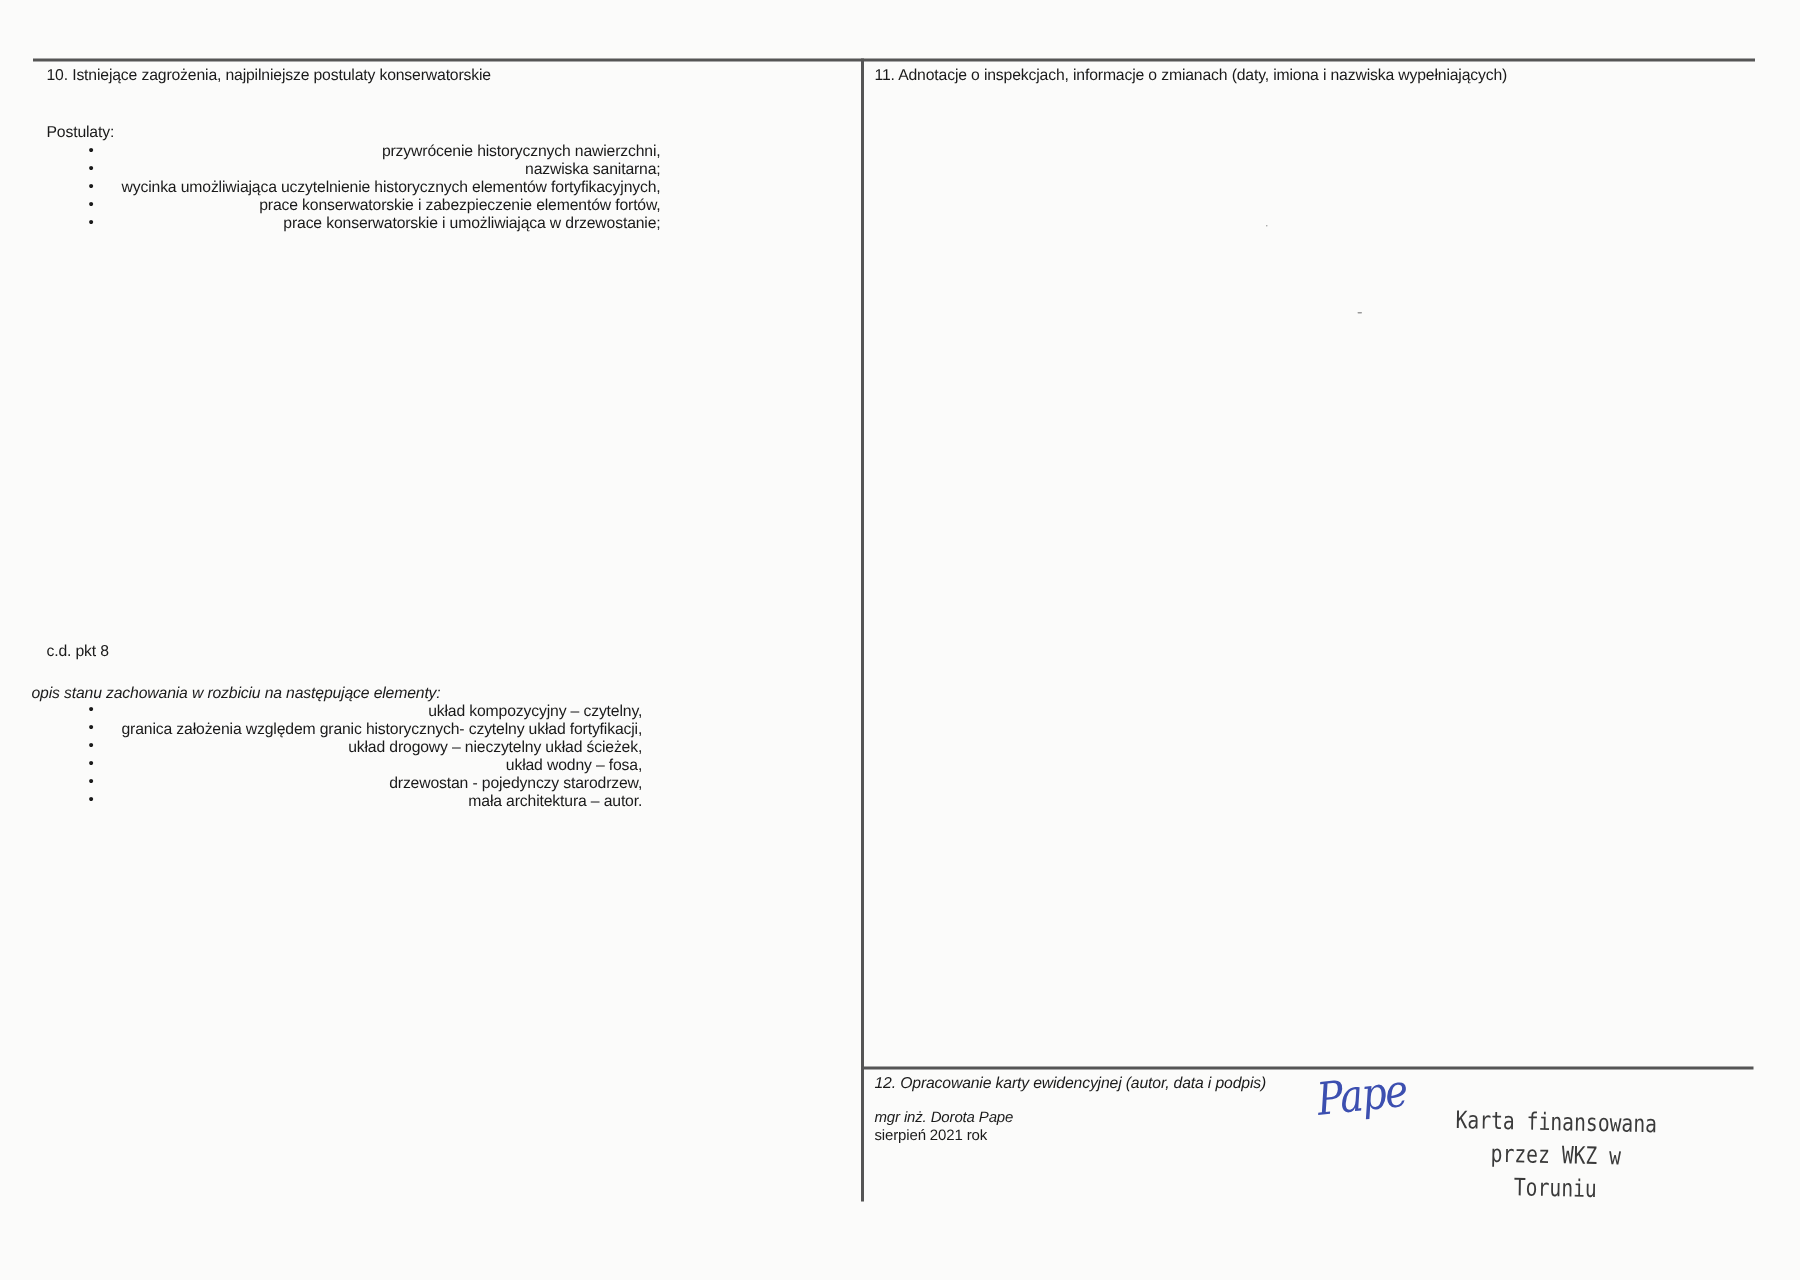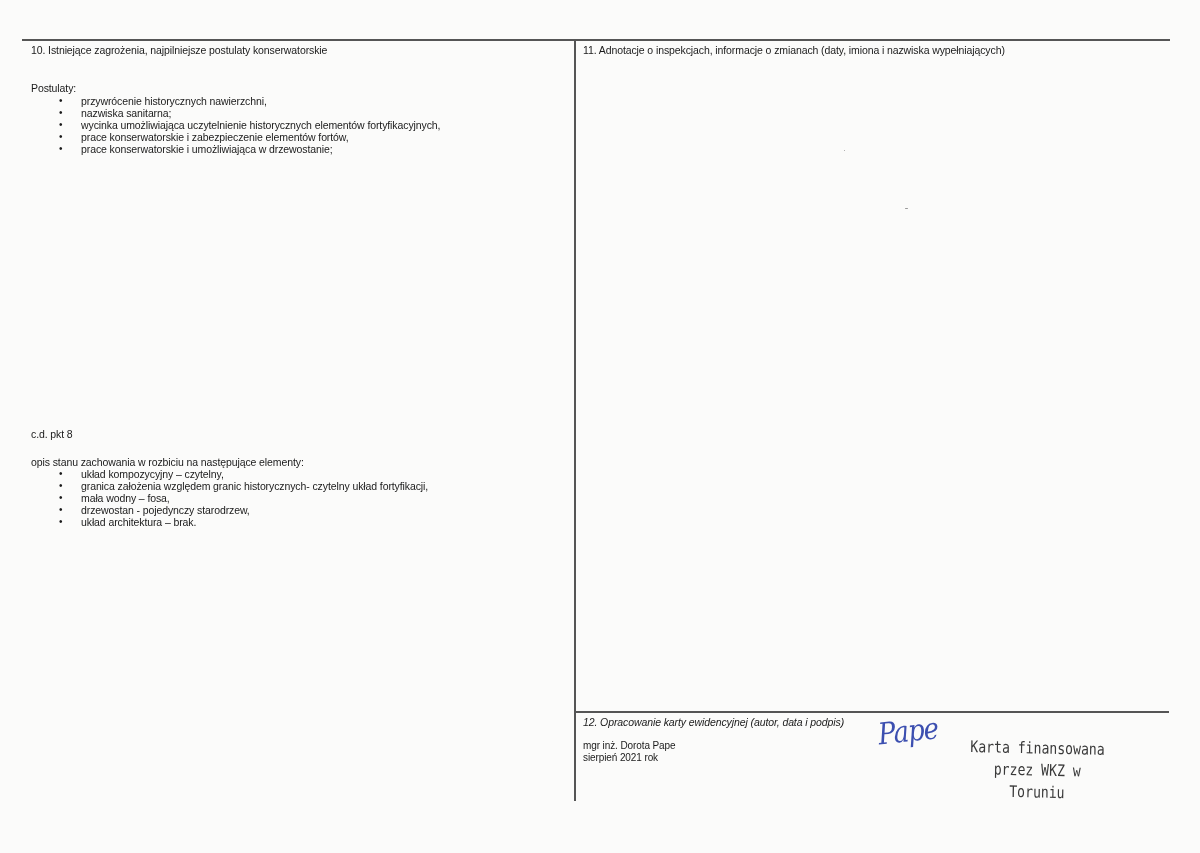--- a/index.html
+++ b/index.html
@@ -6,21 +6,21 @@
     body {
       width: 1200px; height: 853px; position: relative; overflow: hidden;
       background: #fbfbfa;
       font-family: "Liberation Sans", sans-serif;
       color: #1a1a1a;
     }
     .hline { position: absolute; height: 2px; background: #555; }
     .vline { position: absolute; width: 2px; background: #555; }
     .txt { position: absolute; font-size: 10.5px; line-height: 12px; white-space: nowrap; letter-spacing: -0.1px; }
     ul.bullets { position: absolute; margin: 0; padding: 0; list-style: none; font-size: 10.5px; line-height: 12px; }
-    ul.bullets li { position: relative; padding-left: 50px; white-space: nowrap; letter-spacing: -0.1px; }
+    ul.bullets li { position: relative; padding-left: 50px; white-space: nowrap; letter-spacing: -0.1px; text-align: right; }
     ul.bullets li::before {
       content: "•"; position: absolute; left: 28px; top: 0; font-size: 10px;
     }
     .signature {
       position: absolute; left: 878px; top: 716px;
       font-family: "DejaVu Serif", serif; font-style: italic;
       font-size: 26px; color: #3c4fb0; transform: rotate(-6deg) scaleY(1.15);
       letter-spacing: -1px; font-weight: 300;
     }
     .stamp {
@@ -42,34 +42,35 @@
 <div class="txt" style="left:31px; top:82px;">Postulaty:</div>
 <ul class="bullets" style="left:31px; top:95px;">
   <li>przywrócenie historycznych nawierzchni,</li>
   <li>nazwiska sanitarna;</li>
   <li>wycinka umożliwiająca uczytelnienie historycznych elementów fortyfikacyjnych,</li>
   <li>prace konserwatorskie i zabezpieczenie elementów fortów,</li>
   <li>prace konserwatorskie i umożliwiająca w drzewostanie;</li>
 </ul>
 
 <div class="txt" style="left:31px; top:428px;">c.d. pkt 8</div>
-<div class="txt" style="left:31px; top:456px;">opis stanu zachowania w rozbiciu na następujące elementy:</div>
+<div class="txt" style="left:21px; top:456px;font-style:italic;">opis stanu zachowania w rozbiciu na następujące elementy:</div>
 <ul class="bullets" style="left:31px; top:468px;">
   <li>układ kompozycyjny – czytelny,</li>
   <li>granica założenia względem granic historycznych- czytelny układ fortyfikacji,</li>
-  <li>mała wodny – fosa,</li>
+  <li>układ drogowy – nieczytelny układ ścieżek,</li>
+  <li>układ wodny – fosa,</li>
   <li>drzewostan -  pojedynczy starodrzew,</li>
-  <li>układ architektura – brak.</li>
+  <li>mała architektura – autor.</li>
 </ul>
 
 <div class="txt" style="left:583px; top:44px;">11. Adnotacje o inspekcjach, informacje o zmianach (daty, imiona i nazwiska wypełniających)</div>
 <div class="speck" style="left:844px; top:150px; width:1px; height:1px;"></div>
 <div class="speck" style="left:905px; top:208px; width:3px; height:1px;"></div>
 
 <div class="txt" style="left:583px; top:716px;font-style:italic;">12. Opracowanie karty ewidencyjnej (autor, data i podpis)</div>
-<div class="txt" style="left:583px; top:740px; font-size:10px; line-height:11px;">mgr inż. Dorota Pape</div>
+<div class="txt" style="left:583px; top:740px; font-size:10px; line-height:11px;font-style:italic;">mgr inż. Dorota Pape</div>
 <div class="txt" style="left:583px; top:752px; font-size:10px; line-height:11px;">sierpień 2021 rok</div>
 <div class="signature">Pape</div>
 
 <div class="stamp">
   <div>Karta finansowana</div>
   <div>przez WKZ w Toruniu</div>
 </div>
 
 </body></html>

